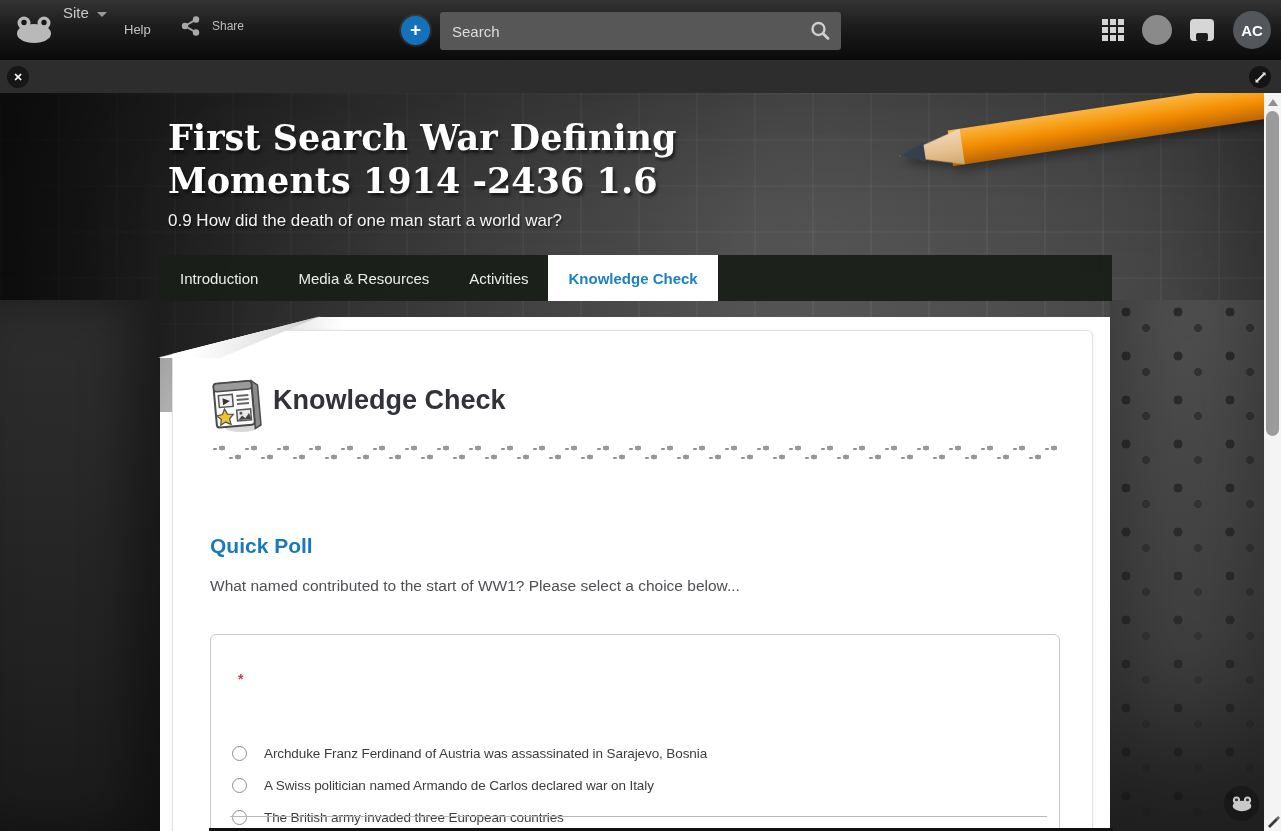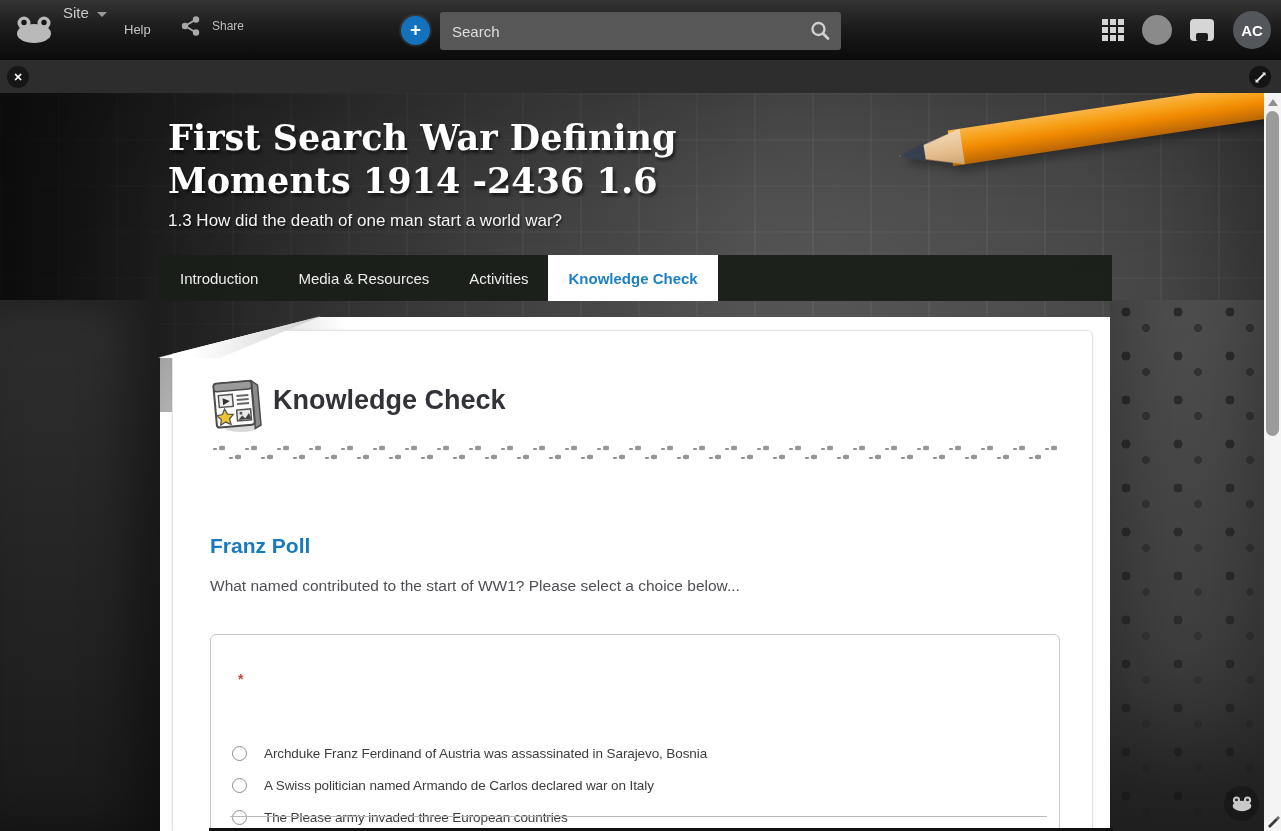--- a/index.html
+++ b/index.html
@@ -149,21 +149,21 @@
   <div class="pencil">
     <div class="pencil-body"></div>
     <div class="pencil-wood"></div>
     <div class="pencil-lead"></div>
   </div>
 
   <div class="banner-title">
     <div>First Search War Defining</div>
     <div>Moments 1914 -2436 1.6</div>
   </div>
-  <div class="banner-subtitle">1.3 How did the death of one man start a world war?</div>
+  <div class="banner-subtitle">0.9 How did the death of one man start a world war?</div>
 
   <div class="tabbar">
     <div class="tab">Introduction</div>
     <div class="tab">Media &amp; Resources</div>
     <div class="tab">Activities</div>
     <div class="tab active">Knowledge Check</div>
   </div>
 
   <div class="card">
     <div class="fold-shade"></div>
@@ -183,36 +183,36 @@
           <path d="M15 33 l2.6 5.2 5.7 .8 -4.1 4 1 5.7 -5.2 -2.7 -5.1 2.7 1 -5.7 -4.2 -4 5.8 -.8 z" fill="#f0c330" stroke="#555" stroke-width="1.3"></path>
           <rect x="27" y="35" width="14" height="11" fill="#e8e8e8" stroke="#555" stroke-width="1.5"></rect>
           <circle cx="31" cy="38.5" r="1.5" fill="#555"></circle>
           <path d="M28 45 l4 -4 3 3 4 -5 2 6 z" fill="#444"></path>
         </g>
       </svg>
 
       <div class="page-title">Knowledge Check</div>
       <div class="footprints"></div>
 
-      <div class="section-title">Franz Poll</div>
+      <div class="section-title">Quick Poll</div>
       <div class="question-text">What named contributed to the start of WW1? Please select a choice below...</div>
 
       <div class="poll-box">
         <div class="required-marker">*</div>
         <div class="option-row" style="top:65px;">
           <span class="radio"></span>
           <span class="option-label">Archduke Franz Ferdinand of Austria was assassinated in Sarajevo, Bosnia</span>
         </div>
         <div class="option-row" style="top:97px;">
           <span class="radio"></span>
           <span class="option-label">A Swiss politician named Armando de Carlos declared war on Italy</span>
         </div>
         <div class="option-row" style="top:129px;">
           <span class="radio"></span>
-          <span class="option-label">The Please army invaded three European countries</span>
+          <span class="option-label">The British army invaded three European countries</span>
         </div>
         <div class="poll-divider"></div>
       </div>
     </div>
   </div>
   <div class="fold-flap"></div>
   <div class="bottom-strip"></div>
 
   <div class="topbar">
     <svg class="frog-logo" viewBox="0 0 40 28">

